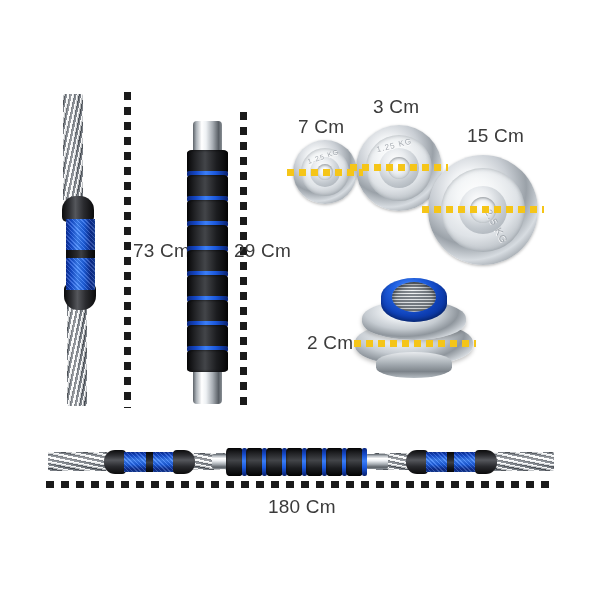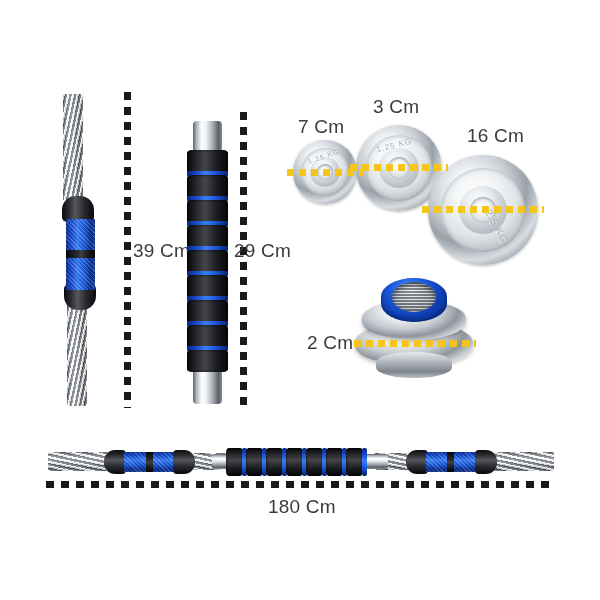--- a/index.html
+++ b/index.html
@@ -202,21 +202,21 @@
     <div class="shaft" style="left:67px;top:300px;width:20px;height:106px;"></div>
 
     <div class="collar" style="left:62px;top:196px;width:32px;height:26px;border-radius:14px 14px 5px 5px;"></div>
     <div class="collar" style="left:64px;top:284px;width:32px;height:26px;border-radius:5px 5px 14px 14px;"></div>
 
     <div class="blueband" style="left:66px;top:219px;width:29px;height:33px;"></div>
     <div class="blackring" style="left:66px;top:250px;width:29px;height:10px;"></div>
     <div class="blueband" style="left:66px;top:258px;width:29px;height:32px;"></div>
 
     <div class="vruler" style="left:124px;top:92px;height:316px;"></div>
-    <div class="lbl" style="left:133px;top:240px;">39 Cm</div>
+    <div class="lbl" style="left:133px;top:240px;">73 Cm</div>
   </div>
 
   <div>
     <div class="chrome" style="left:193px;top:121px;width:29px;height:36px;border-radius:4px 4px 2px 2px;"></div>
     <div class="chrome" style="left:193px;top:366px;width:29px;height:38px;border-radius:2px 2px 4px 4px;"></div>
 
     <div class="foamseg" style="left:187px;top:150px;width:41px;height:24px;"></div>
     <div class="bluering" style="left:187px;top:171px;width:41px;height:6px;"></div>
     <div class="foamseg" style="left:187px;top:175px;width:41px;height:24px;"></div>
     <div class="bluering" style="left:187px;top:196px;width:41px;height:6px;"></div>
@@ -261,21 +261,21 @@
   </div>
 
   <div>
     <div class="plate" style="left:428px;top:155px;width:110px;height:110px;">
       <div class="plate-inner" style="left:13px;top:13px;width:84px;height:84px;"></div>
       <div class="plate-hub" style="left:31px;top:31px;width:48px;height:48px;"></div>
       <div class="plate-hole" style="left:42px;top:42px;width:26px;height:26px;"></div>
       <div class="emboss" style="left:50px;top:66px;transform:rotate(62deg);font-size:10px;">2.5 KG</div>
     </div>
     <div class="ydash" style="left:422px;top:206px;width:122px;"></div>
-    <div class="lbl" style="left:467px;top:125px;">16 Cm</div>
+    <div class="lbl" style="left:467px;top:125px;">15 Cm</div>
   </div>
 
   <div>
     <div class="nut-base" style="left:355px;top:322px;width:118px;height:44px;"></div>
     <div class="nut-skirt" style="left:376px;top:352px;width:76px;height:26px;"></div>
     <div class="nut-base" style="left:362px;top:300px;width:104px;height:40px;"></div>
     <div class="nut-blue" style="left:381px;top:278px;width:66px;height:44px;"></div>
     <div class="nut-bore" style="left:392px;top:282px;width:44px;height:30px;"></div>
 
     <div class="ydash" style="left:354px;top:340px;width:122px;"></div>

